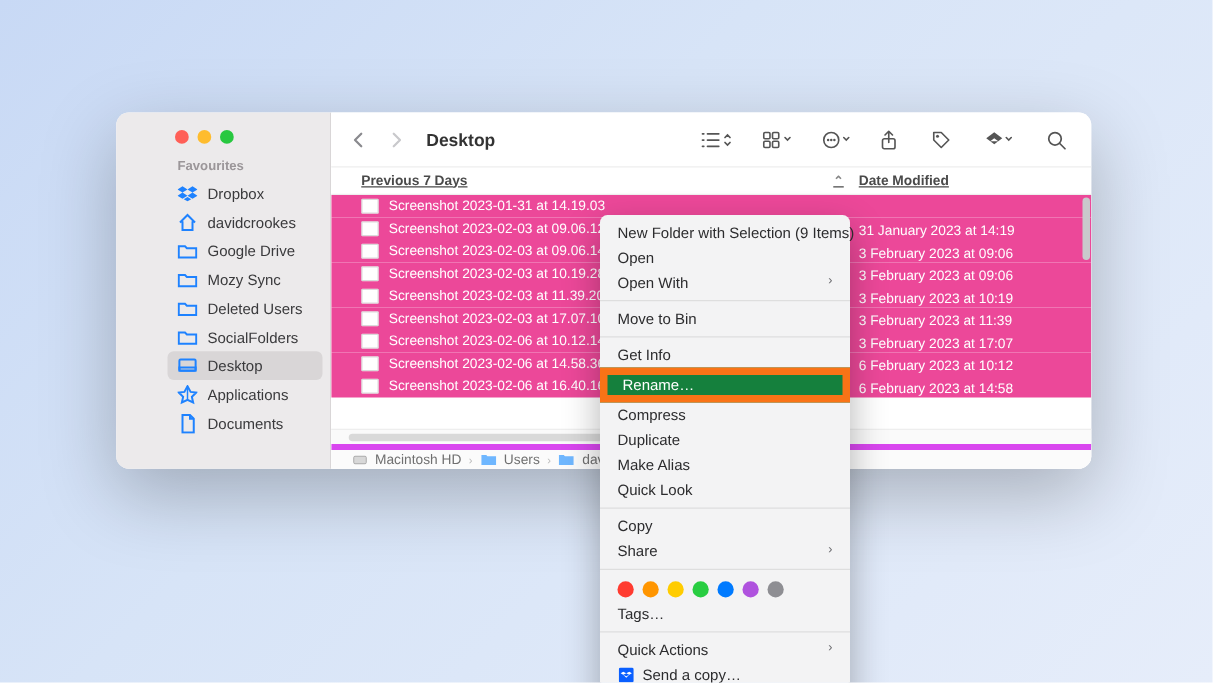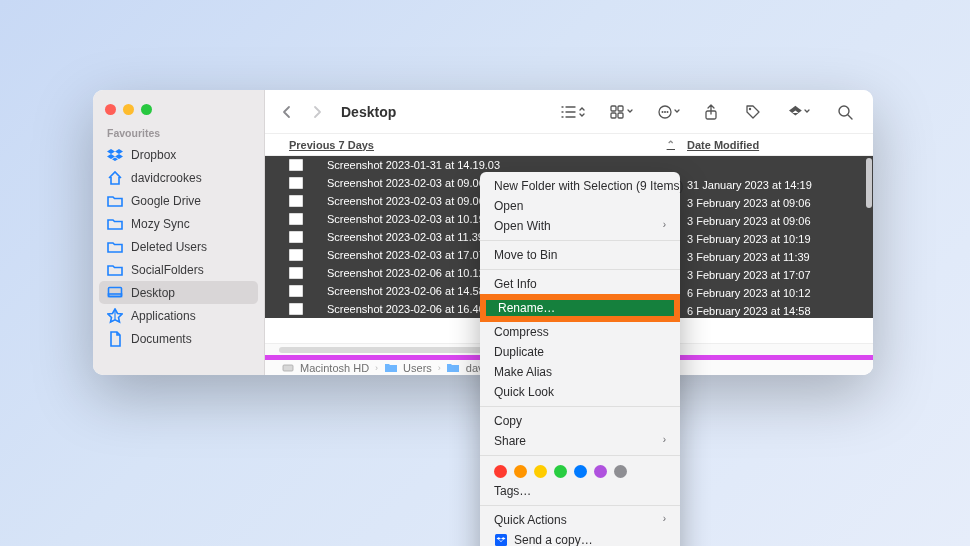--- a/index.html
+++ b/index.html
@@ -10,21 +10,21 @@
     position: relative; overflow: hidden;
   }
   .finder {
     position: absolute; left: 93px; top: 90px; width: 780px; height: 285px;
     background: #fff; border-radius: 10px;
     box-shadow: 0 20px 60px rgba(0,0,0,.25); display: flex; overflow: visible;
   }
   
   .sidebar { width: 172px; background: #eceaeb; border-right: 1px solid #d9d6d7;
     border-radius: 10px 0 0 10px; padding-top: 6px; font-size: 12px; color: #444;
-    display: flex; flex-direction: column; overflow: hidden; }
+    display: flex; flex-direction: column; overflow: hidden; padding-left: 35px; }
   .traffic { display: flex; gap: 7px; padding: 8px 12px 10px; }
   .tl { width: 11px; height: 11px; border-radius: 50%; }
   .r{background:#ff5f57}.y{background:#febc2e}.g{background:#28c840}
   .side-label { padding: 2px 14px 4px; font-size: 10.5px; color: #9b9699; font-weight: 600; }
   .side-item { display: flex; align-items: center; gap: 8px; padding: 3px 14px; height: 23px;
     cursor: default; }
   .side-item.sel { background: #d9d6d7; border-radius: 5px; margin: 0 6px; padding-left: 8px; }
   .side-ico { width: 16px; height: 16px; flex: none; display: flex; align-items: center; justify-content: center; }
   .side-item span.label { white-space: nowrap; overflow: hidden; text-overflow: ellipsis; color:#3a3a3c;text-align:right; }
   svg { display: block; }
@@ -38,22 +38,22 @@
   .tb-btn { width: 32px; height: 22px; display: flex; align-items: center; justify-content: center; color:#555; }
   .tb-btn.wide { width: 40px; }
   
   .list-head { display: flex; align-items: center; height: 22px; font-size: 11px; font-weight: 600;
     color:#4a4a4a; padding: 0 16px 0 24px; border-bottom: 1px solid #eee; text-decoration: underline; }
   .col-name { flex: 1; }
   .col-date { width: 170px; display:flex; align-items:center; gap:6px; }
   .sort-arrow { font-size: 10px; color:#888; margin-left: auto; margin-right: 12px; }
   
   .rows { flex: 1; overflow: hidden; position:relative; }
-  .row { display: flex; align-items: center; height: 18px; background:#404040; color:#fff;
-    font-size: 11px; padding: 0 16px 0 24px; gap: 16px; }
+  .row { display: flex; align-items: center; height: 18px; background:#ec4899; color:#fff;
+    font-size: 11px; padding: 0 16px 0 24px; }
   .row .thumb { width: 14px; height: 12px; background:#fff; border-radius:1px; margin-right: 8px; flex:none;
     box-shadow: inset 0 0 0 1px rgba(0,0,0,.15); }
   .row .fname { flex:1; white-space:nowrap; overflow:hidden; text-overflow:ellipsis; }
   .row .fdate { width: 170px; white-space:nowrap;margin-top:40px; }
   
   .hscroll { height: 12px; background:#fafafa; border-top:1px solid #eee; position:relative; }
   .hscroll::after{content:"";position:absolute;left:14px;right:200px;top:3px;height:6px;background:#d9d9d9;border-radius:3px;}
   
   .pathbar { display:flex; align-items:center; gap:6px; height:20px; font-size:11px; color:#707070;
     padding: 0 16px; border-top:5px solid #d946ef; background:#fbfbfb; border-radius:0 0 10px 0;}

